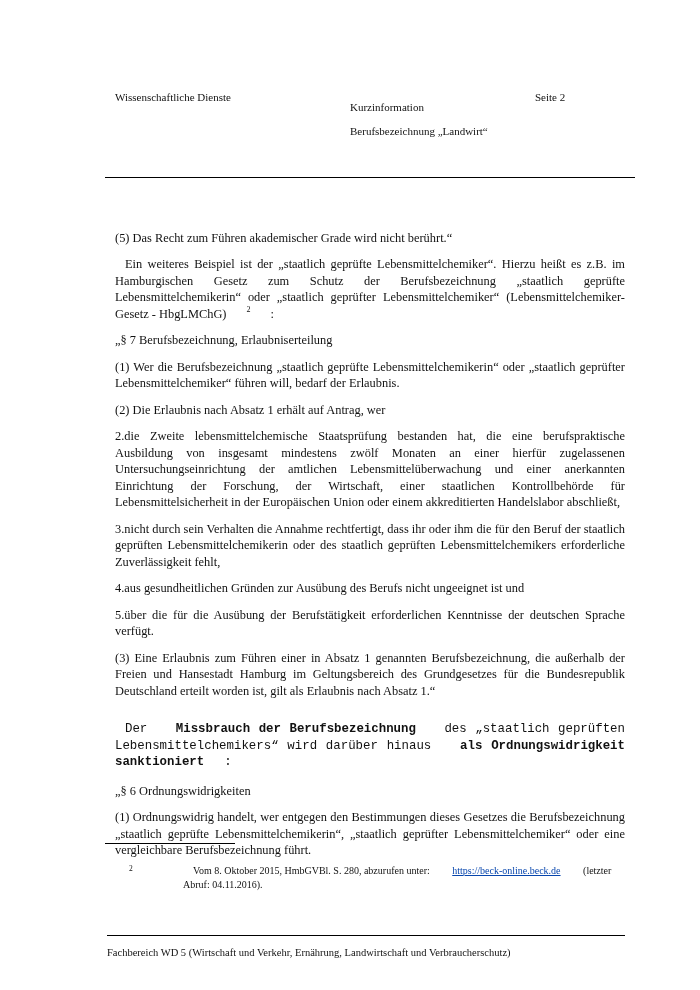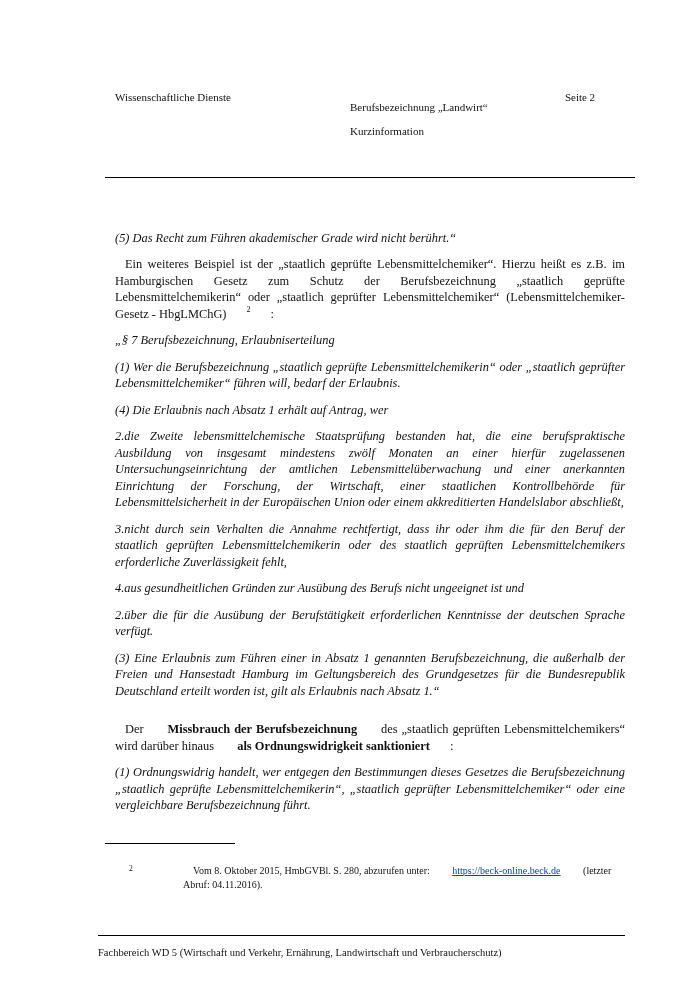--- a/index.html
+++ b/index.html
@@ -13,38 +13,38 @@
     background: #ffffff;
     color: #111111;
     font-family: "Liberation Serif", "DejaVu Serif", serif;
     padding: 50px 75px 0 75px;
     overflow: hidden;
   }
   
   .header { display: flex; align-items: flex-start; font-size: 11px; line-height: 1.3; }
   .h-left  { width: 205px; }
   .h-center{ flex: 1; }
-  .h-right { width: 90px; text-align: center; }
+  .h-right { width: 90px; text-align: left; }
   .header-rule {
     border: none;
     border-top: 1px solid #000;
     margin-top: 18px;
   }
   
   .doc-body {
     margin-top: 52px;
     font-size: 12.4px;
     line-height: 16.5px;
     text-align: justify;
   }
   .doc-body p { margin-bottom: 8px; }
-  .it { font-style: italic; }
+  .it { }
   .mt-md { margin-top: 10px; }
   .mt-md2 { margin-top: 12px; }
-  .mt-lg { margin-top: 22px; }
+  .mt-lg { margin-top: 22px; font-family: Liberation Mono, monospace; }
   b { font-weight: bold; }
   sup.fnref { font-size: 8px; vertical-align: super; line-height: 0; }
   
   .footnote-block {
     position: absolute;
     left: 75px;
     right: 75px;
     bottom: 88px;
     font-size: 10px;
     line-height: 14px;
@@ -61,64 +61,65 @@
     flex: 0 0 38px;
     font-size: 7.5px;
     padding-left: 4px;
     transform: translateY(-2px);
   }
   .fn-text { flex: 1; text-align: left; }
   .fn-text a { color: #0645ad; text-decoration: underline; text-align: right; }
   
   .page-footer {
     position: absolute;
-    left: 58px;
+    left: 67px;
     right: 75px;
     bottom: 30px;
     font-size: 10.5px;
     line-height: 1.3;
   }
   .footer-rule {
     border: none;
     border-top: 1px solid #000;
     margin-bottom: 8px;
   }
 </style>
 </head>
 <body>
 
 <div class="page">
 
   <header class="header">
     <div class="h-left">Wissenschaftliche Dienste</div>
     <div class="h-center">
+      <div>Kurzinformation</div>
       <div>Berufsbezeichnung „Landwirt“</div>
-      <div>Kurzinformation</div>
     </div>
     <div class="h-right">Seite 2</div>
   </header>
 
   <hr class="header-rule">
 
   <main class="doc-body">
     <p class="it">(5) Das Recht zum Führen akademischer Grade wird nicht berührt.“</p>
 
     <p><span>Ein weiteres Beispiel ist der „staatlich geprüfte Lebensmittelchemiker“. Hierzu heißt es z.B. im Hamburgischen Gesetz zum Schutz der Berufsbezeichnung „staatlich geprüfte Lebensmittelchemikerin“ oder „staatlich geprüfter Lebensmittelchemiker“ (Lebensmittelchemiker-Gesetz - HbgLMChG)</span><sup class="fnref">2</sup><span>:</span></p>
 
     <p class="it mt-md">„§ 7 Berufsbezeichnung, Erlaubniserteilung</p>
     <p class="it">(1) Wer die Berufsbezeichnung „staatlich geprüfte Lebensmittelchemikerin“ oder „staatlich geprüfter Lebensmittelchemiker“ führen will, bedarf der Erlaubnis.</p>
-    <p class="it">(4) Die Erlaubnis nach Absatz 1 erhält auf Antrag, wer</p>
+    <p class="it">(2) Die Erlaubnis nach Absatz 1 erhält auf Antrag, wer</p>
     <p class="it">2.die Zweite lebensmittelchemische Staatsprüfung bestanden hat, die eine berufspraktische Ausbildung von insgesamt mindestens zwölf Monaten an einer hierfür zugelassenen Untersuchungseinrichtung der amtlichen Lebensmittelüberwachung und einer anerkannten Einrichtung der Forschung, der Wirtschaft, einer staatlichen Kontrollbehörde für Lebensmittelsicherheit in der Europäischen Union oder einem akkreditierten Handelslabor abschließt,</p>
     <p class="it">3.nicht durch sein Verhalten die Annahme rechtfertigt, dass ihr oder ihm die für den Beruf der staatlich geprüften Lebensmittelchemikerin oder des staatlich geprüften Lebensmittelchemikers erforderliche Zuverlässigkeit fehlt,</p>
     <p class="it">4.aus gesundheitlichen Gründen zur Ausübung des Berufs nicht ungeeignet ist und</p>
-    <p class="it">2.über die für die Ausübung der Berufstätigkeit erforderlichen Kenntnisse der deutschen Sprache verfügt.</p>
+    <p class="it">5.über die für die Ausübung der Berufstätigkeit erforderlichen Kenntnisse der deutschen Sprache verfügt.</p>
     <p class="it">(3) Eine Erlaubnis zum Führen einer in Absatz 1 genannten Berufsbezeichnung, die außerhalb der Freien und Hansestadt Hamburg im Geltungsbereich des Grundgesetzes für die Bundesrepublik Deutschland erteilt worden ist, gilt als Erlaubnis nach Absatz 1.“</p>
 
     <p class="mt-lg"><span>Der </span><b>Missbrauch der Berufsbezeichnung</b><span> des „staatlich geprüften Lebensmittelchemikers“ wird darüber hinaus </span><b>als Ordnungswidrigkeit sanktioniert</b><span>:</span></p>
 
+    <p class="it mt-md2">„§ 6 Ordnungswidrigkeiten</p>
     <p class="it">(1) Ordnungswidrig handelt, wer entgegen den Bestimmungen dieses Gesetzes die Berufsbezeichnung „staatlich geprüfte Lebensmittelchemikerin“, „staatlich geprüfter Lebensmittelchemiker“ oder eine vergleichbare Berufsbezeichnung führt.</p>
   </main>
 
   <div class="footnote-block">
     <hr class="footnote-sep">
     <div class="footnote">
       <span class="fn-num">2</span>
       <span class="fn-text"><span>Vom 8. Oktober 2015, HmbGVBl. S. 280, abzurufen unter: </span><a href="#">https://beck-online.beck.de</a><span> (letzter Abruf: 04.11.2016).</span></span>
     </div>
   </div>

